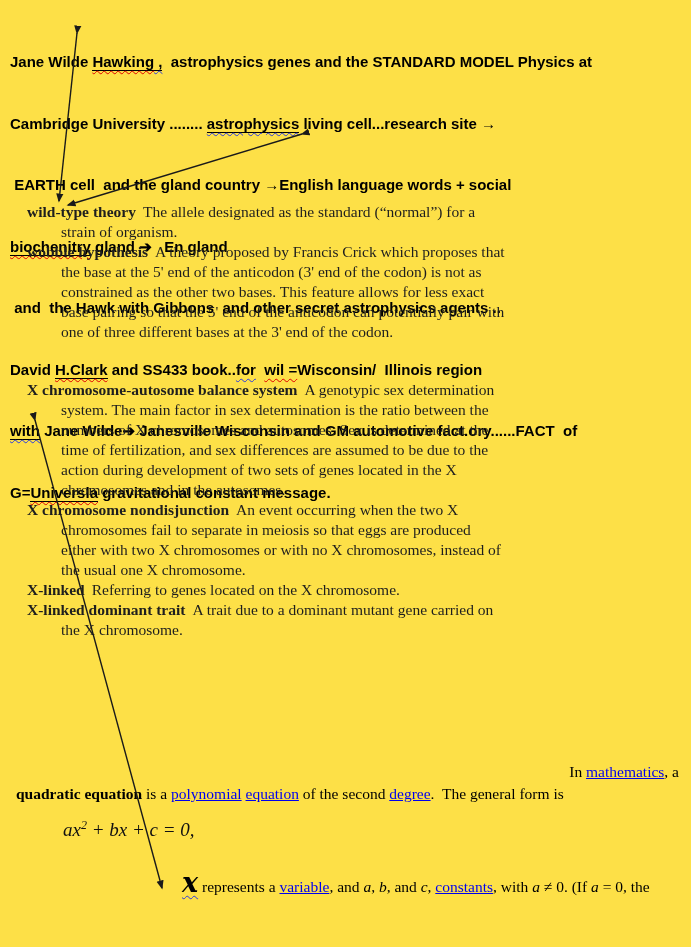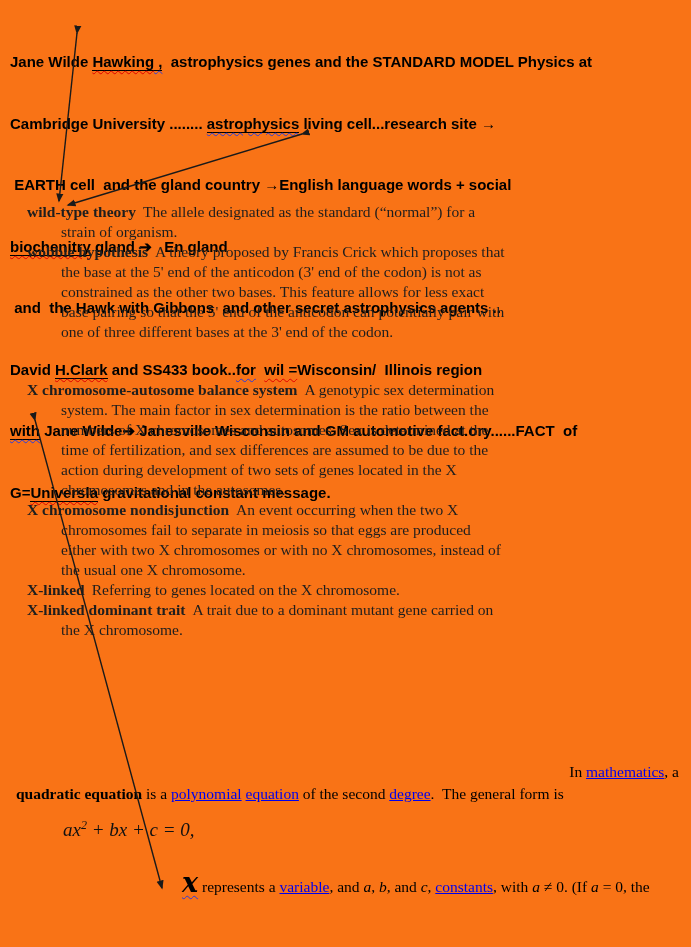--- a/index.html
+++ b/index.html
@@ -1,21 +1,21 @@
 <!DOCTYPE html>
 <html><head>
 <meta charset="utf-8">
 <style>
   * { margin:0; padding:0; box-sizing:border-box; }
   html,body { background:#ffffff; }
   body {
     width:691px; height:947px; position:relative; overflow:hidden;
     font-family:"Liberation Sans", sans-serif; color:#000;
   }
-  .page { position:absolute; inset:0; background:#f97316; }
+  .page { position:absolute; inset:0; background:#fde047; }
 
   
   .header {
     position:absolute; top:11px; left:10px; width:677px;
     font-family:"Liberation Sans", sans-serif;
     font-weight:bold; font-size:15px; line-height:20.5px;
     white-space:pre-wrap; color:#000;
   }
   .hline { min-height:20.5px; }
   .u  { border-bottom:1.5px solid #000; }

